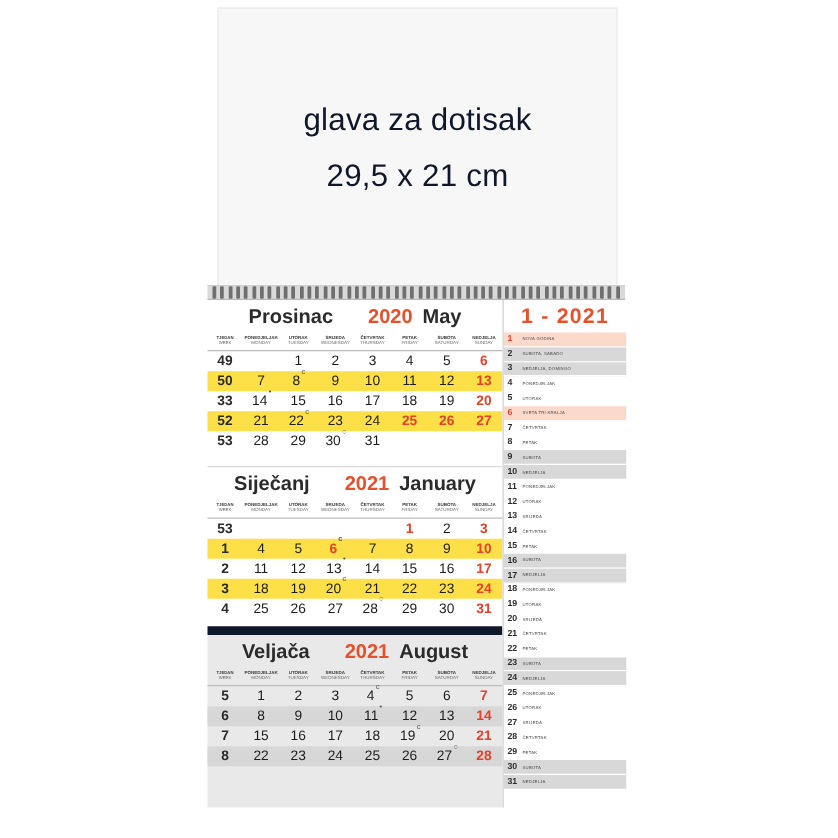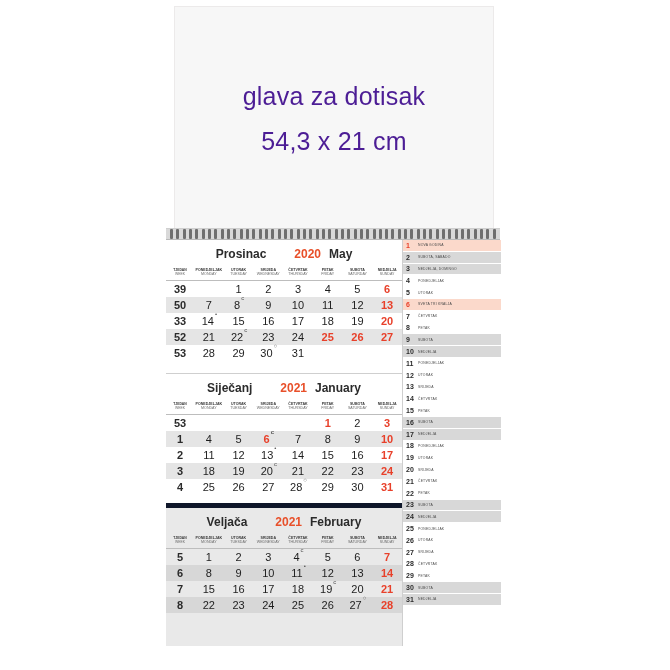--- a/index.html
+++ b/index.html
@@ -4,54 +4,54 @@
 <style>
   html,body{margin:0;padding:0;}
   body{width:670px;height:670px;background:#ffffff;font-family:"Liberation Sans",sans-serif;overflow:hidden;}
   #wrap{position:relative;width:670px;height:670px;}
 
   
   .head-sheet{
     position:absolute;left:174px;top:6px;width:318px;height:224px;
     background:#f7f7f7;border:1px solid #eceaea;
     display:flex;flex-direction:column;align-items:center;justify-content:center;
-    color:#4c1d95;
+    color:#0f172a;
   }
   .head-line1{font-size:25px;letter-spacing:.2px;margin-bottom:16px;}
   .head-line2{font-size:25px;letter-spacing:.2px;}
 
   
   .spiral{
     position:absolute;left:166px;top:228px;width:334px;height:12px;
     background:#d9d9d9;border-top:1px solid #cfcfcf;border-bottom:1px solid #b9b9b9;
     display:flex;align-items:center;justify-content:space-between;padding:0 4px;box-sizing:border-box;
   }
   .spiral i{display:block;width:3px;height:10px;background:#6f6f6f;border-radius:1px;}
 
   
   .cal-body{position:absolute;left:166px;top:240px;width:334px;height:406px;background:#ffffff;}
 
   
   .months{position:absolute;left:0;top:0;width:236px;height:406px;background:#fff;}
   .month{position:relative;width:236px;box-sizing:border-box;}
   .m-dec{height:134px;background:#ffffff;border-bottom:1px solid #cfcfcf;}
-  .m-jan{height:134px;background:#ffffff;border-bottom:5px solid #0f172a;}
+  .m-jan{height:134px;background:#ffffff;border-bottom:7px solid #0f172a;}
   .m-feb{height:138px;background:#e9e9e9;}
 
-  .m-title{height:20px;display:flex;align-items:center;justify-content:center;gap:8px;font-size:12px;font-weight:bold;color:#2b2b2b;padding-top:4px;}
+  .m-title{height:20px;display:flex;align-items:center;justify-content:center;gap:8px;font-size:16px;font-weight:bold;color:#2b2b2b;padding-top:4px;}
   .m-title .yr{color:#e8502a;margin-left:20px;}
 
   .dow{display:grid;grid-template-columns:28px repeat(7,1fr);height:16px;align-items:center;border-bottom:1px solid #bdbdbd;}
   .dow div{font-size:3.6px;line-height:4.4px;text-align:center;color:#3a3a3a;font-weight:bold;}
   .dow div.wk{font-size:3.4px;}
   .dow div .l2{display:block;color:#6a6a6a;font-weight:normal;}
 
   .weeks{display:flex;flex-direction:column;}
   .wrow{display:grid;grid-template-columns:28px repeat(7,1fr);height:16px;align-items:center;}
-  .wrow.alt{background:#e5e5e5;}
+  .wrow.alt{background:#fde047;}
   .m-feb .wrow.alt{background:#d7d7d7;}
   .wrow .wnum{font-size:11px;font-weight:bold;text-align:center;color:#2b2b2b;}
   .wrow .d{font-size:11px;text-align:center;color:#1d1d1d;position:relative;}
   .wrow .d.red{color:#e8402a;font-weight:bold;}
   .wrow .d sup{font-size:6px;position:relative;top:-4px;left:1px;color:#555;}
 
   
   .yearcol{position:absolute;left:236px;top:0;width:98px;height:406px;background:#ffffff;border-left:1px solid #cfcfcf;}
   .yearcol-title{height:26px;display:flex;align-items:center;justify-content:center;font-size:17px;font-weight:bold;color:#e8502a;letter-spacing:1px;}
   .ylist{display:flex;flex-direction:column;}
@@ -62,21 +62,21 @@
   .yrow.peach{background:#fbd9cb;}
   .yrow.peach .num{color:#e8402a;}
 </style>
 </head>
 <body>
 
 <div id="wrap">
 
   <div class="head-sheet">
     <div class="head-line1">glava za dotisak</div>
-    <div class="head-line2">54,3 x 21 cm</div>
+    <div class="head-line2">29,5 x 21 cm</div>
   </div>
 
   <div class="spiral">
       <i></i>
       <i></i>
       <i></i>
       <i></i>
       <i></i>
       <i></i>
       <i></i>
@@ -141,21 +141,21 @@
             <div><span>PONEDJELJAK</span><span class="l2">MONDAY</span></div>
             <div><span>UTORAK</span><span class="l2">TUESDAY</span></div>
             <div><span>SRIJEDA</span><span class="l2">WEDNESDAY</span></div>
             <div><span>ČETVRTAK</span><span class="l2">THURSDAY</span></div>
             <div><span>PETAK</span><span class="l2">FRIDAY</span></div>
             <div><span>SUBOTA</span><span class="l2">SATURDAY</span></div>
             <div><span>NEDJELJA</span><span class="l2">SUNDAY</span></div>
           </div>
           <div class="weeks">
             <div class="wrow">
-              <div class="wnum">39</div>
+              <div class="wnum">49</div>
               <div class="d"></div>
               <div class="d">1</div>
               <div class="d">2</div>
               <div class="d">3</div>
               <div class="d">4</div>
               <div class="d">5</div>
               <div class="d red">6</div>
             </div>
             <div class="wrow alt">
               <div class="wnum">50</div>
@@ -265,21 +265,21 @@
               <div class="d">29</div>
               <div class="d">30</div>
               <div class="d red">31</div>
             </div>
           </div>
         </div>
         <div class="month m-feb">
           <div class="m-title">
             <span>Veljača</span>
             <span class="yr">2021</span>
-            <span>February</span>
+            <span>August</span>
           </div>
           <div class="dow">
             <div class="wk"><span>TJEDAN</span><span class="l2">WEEK</span></div>
             <div><span>PONEDJELJAK</span><span class="l2">MONDAY</span></div>
             <div><span>UTORAK</span><span class="l2">TUESDAY</span></div>
             <div><span>SRIJEDA</span><span class="l2">WEDNESDAY</span></div>
             <div><span>ČETVRTAK</span><span class="l2">THURSDAY</span></div>
             <div><span>PETAK</span><span class="l2">FRIDAY</span></div>
             <div><span>SUBOTA</span><span class="l2">SATURDAY</span></div>
             <div><span>NEDJELJA</span><span class="l2">SUNDAY</span></div>
@@ -323,20 +323,21 @@
               <div class="d">25</div>
               <div class="d">26</div>
               <div class="d">27<sup>○</sup></div>
               <div class="d red">28</div>
             </div>
           </div>
         </div>
       </div>
 
     <div class="yearcol">
+      <div class="yearcol-title">1 - 2021</div>
       <div class="ylist">
           <div class="yrow peach">
             <span class="num">1</span>
             <span class="nm">NOVA GODINA</span>
           </div>
           <div class="yrow grey">
             <span class="num">2</span>
             <span class="nm">SUBOTA, SABADO</span>
           </div>
           <div class="yrow grey">

